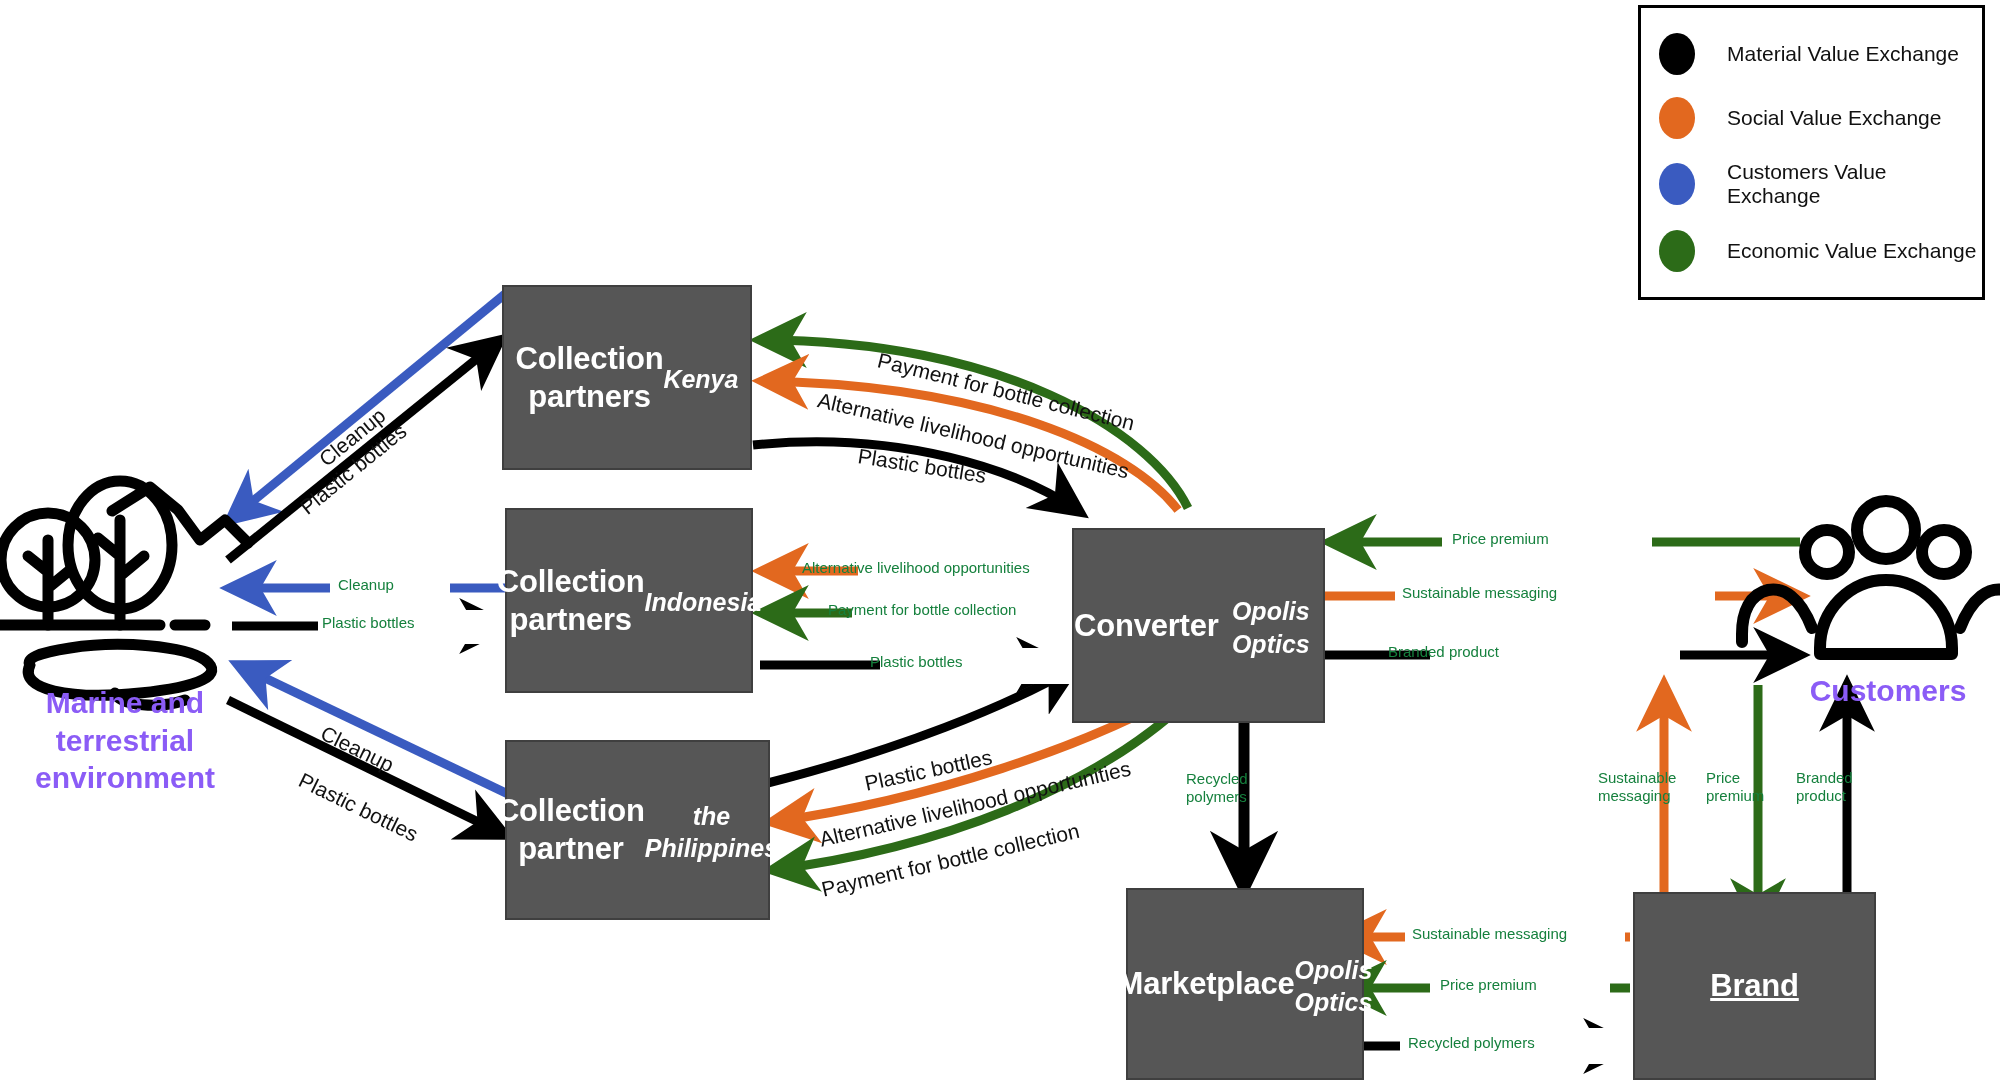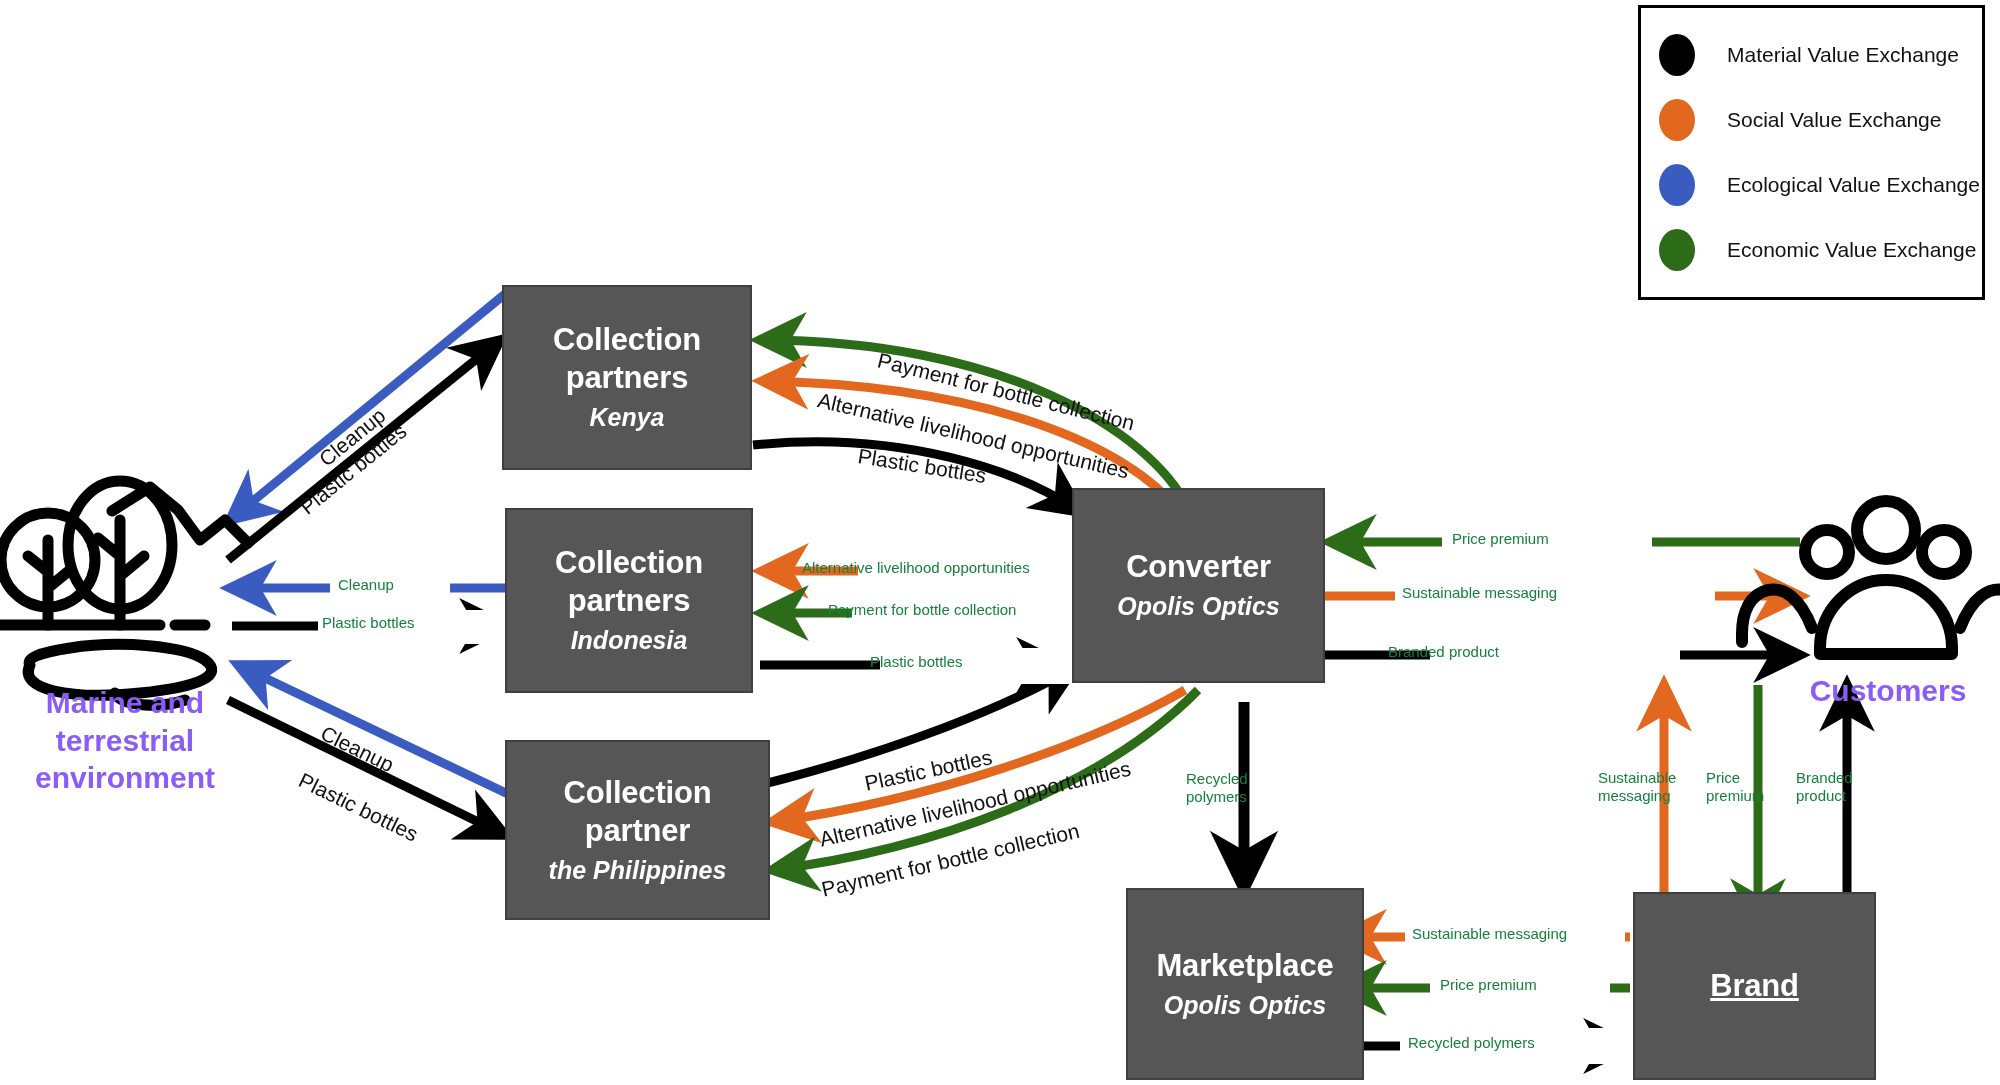--- a/index.html
+++ b/index.html
@@ -3,21 +3,21 @@
 <meta charset="utf-8">
 <style>
   html,body{margin:0;padding:0;background:#ffffff;}
   body{width:2000px;height:1085px;position:relative;overflow:hidden;
        font-family:"Liberation Sans", sans-serif;}
   #stage{position:absolute;left:0;top:0;width:2000px;height:1085px;}
   svg#canvas{position:absolute;left:0;top:0;width:2000px;height:1085px;}
 
   
   .node{position:absolute;background:#565656;border:2px solid #3f3f3f;
-        color:#ffffff;display:flex;flex-direction:column;align-items:center;
+        color:#ffffff;display:flex;align-items:center;
         justify-content:center;text-align:center;box-sizing:border-box;}
   .node .t1{font-weight:bold;font-size:31px;line-height:1.22;letter-spacing:-0.2px;}
   .node .t2{font-weight:bold;font-style:italic;font-size:25px;line-height:1.3;margin-top:4px;}
 
   
   .lbl{position:absolute;font-size:15px;color:#15803d;white-space:nowrap;
        line-height:1.18;}
   .lbl.ctr{white-space:normal;}
   .bigtext{position:absolute;font-weight:bold;font-size:30px;color:#8b5cf6;
            text-align:center;line-height:1.25;}
@@ -152,21 +152,21 @@
   </div>
 
   <div class="node" style="left:505px;top:740px;width:265px;height:180px;">
     <div class="t1">
       <span>Collection</span><br>
       <span>partner</span>
     </div>
     <div class="t2">the Philippines</div>
   </div>
 
-  <div class="node" style="left:1072px;top:488px;width:253px;height:195px;">
+  <div class="node" style="left:1072px;top:528px;width:253px;height:195px;">
     <div class="t1">Converter</div>
     <div class="t2">Opolis Optics</div>
   </div>
 
   <div class="node" style="left:1126px;top:888px;width:238px;height:192px;">
     <div class="t1">Marketplace</div>
     <div class="t2">Opolis Optics</div>
   </div>
 
   <div class="node" style="left:1633px;top:892px;width:243px;height:188px;text-decoration:underline;">
@@ -234,21 +234,21 @@
     <div class="lg-row">
       <span class="lg-dot" style="background:#000000;"></span>
       <span class="lg-txt">Material Value Exchange</span>
     </div>
     <div class="lg-row">
       <span class="lg-dot" style="background:#E2681F;"></span>
       <span class="lg-txt">Social Value Exchange</span>
     </div>
     <div class="lg-row">
       <span class="lg-dot" style="background:#3A5BC0;"></span>
-      <span class="lg-txt">Ecological Value Exchange</span>
+      <span class="lg-txt">Customers Value Exchange</span>
     </div>
     <div class="lg-row">
       <span class="lg-dot" style="background:#2C6B18;"></span>
       <span class="lg-txt">Economic Value Exchange</span>
     </div>
   </div>
 
 </div>
 
 </body></html>

